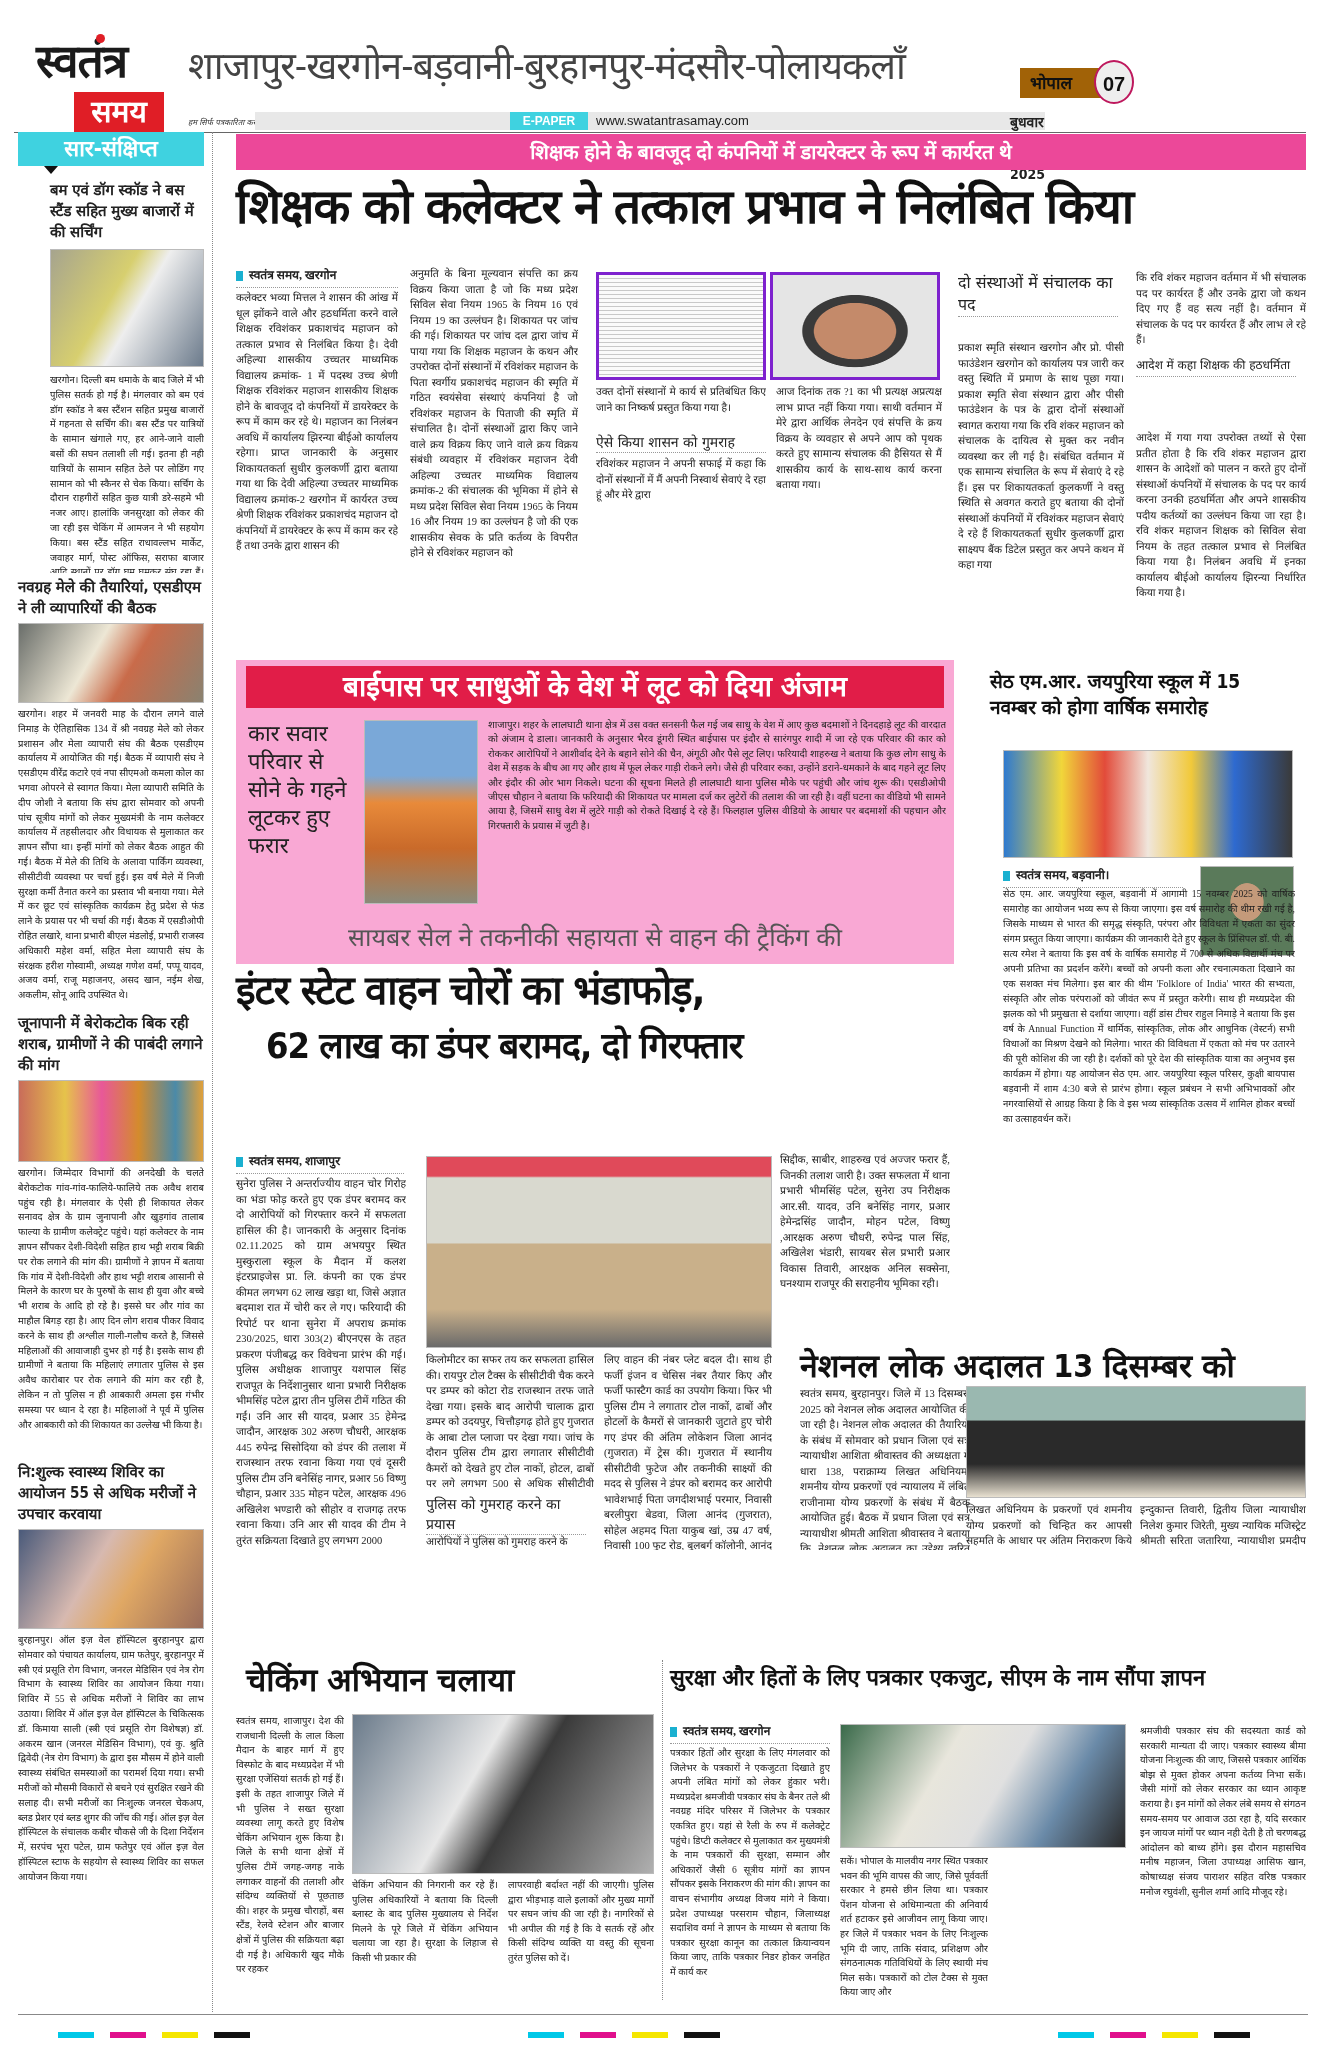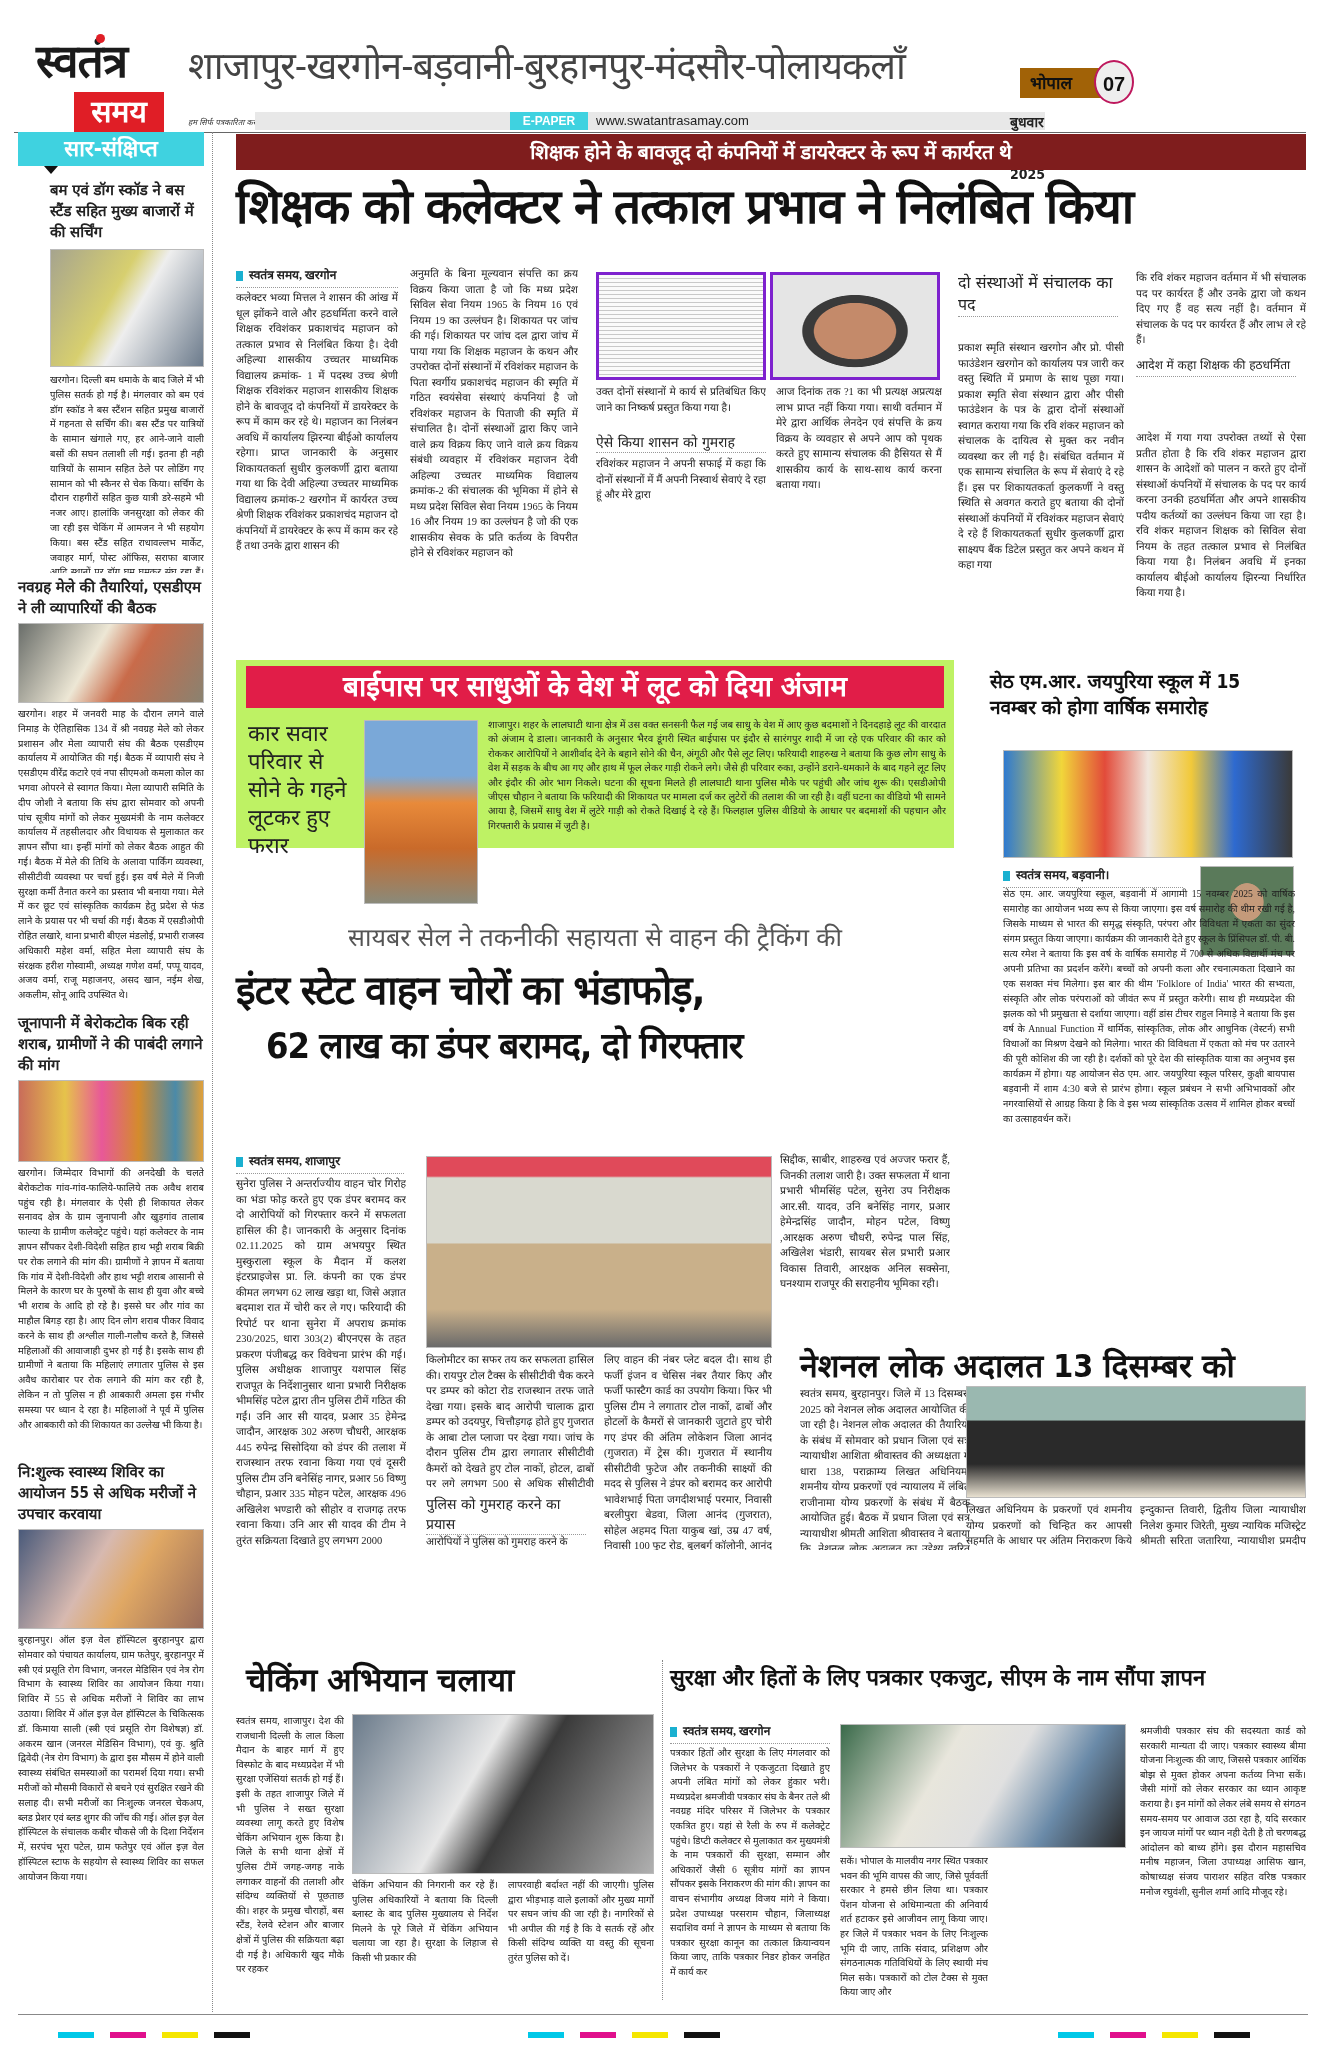--- a/index.html
+++ b/index.html
@@ -61,42 +61,42 @@
   </div>
 
   <div style="margin-top:6px;">
     <div class="cond" style="font-size:15px;font-weight:bold;line-height:21px;">नि:शुल्क स्वास्थ्य शिविर का आयोजन 55 से अधिक मरीजों ने उपचार करवाया</div>
     <div class="photo" style="height:100px;margin:4px 0;background:linear-gradient(120deg,#4a5a7a,#d7b9b0 40%,#e0a864 60%,#9a6c5a);"></div>
     <div class="body-text" style="height:275px;font-size:9.5px;line-height:14.8px;">बुरहानपुर। ऑल इज़ वेल हॉस्पिटल बुरहानपुर द्वारा सोमवार को पंचायत कार्यालय, ग्राम फतेपुर, बुरहानपुर में स्त्री एवं प्रसूति रोग विभाग, जनरल मेडिसिन एवं नेत्र रोग विभाग के स्वास्थ्य शिविर का आयोजन किया गया। शिविर में 55 से अधिक मरीजों ने शिविर का लाभ उठाया। शिविर में ऑल इज़ वेल हॉस्पिटल के चिकित्सक डॉ. किमाया साली (स्त्री एवं प्रसूति रोग विशेषज्ञ) डॉ. अकरम खान (जनरल मेडिसिन विभाग), एवं कु. श्रुति द्विवेदी (नेत्र रोग विभाग) के द्वारा इस मौसम में होने वाली स्वास्थ्य संबंधित समस्याओं का परामर्श दिया गया। सभी मरीजों को मौसमी विकारों से बचने एवं सुरक्षित रखने की सलाह दी। सभी मरीजों का निःशुल्क जनरल चेकअप, ब्लड प्रेशर एवं ब्लड शुगर की जाँच की गई। ऑल इज़ वेल हॉस्पिटल के संचालक कबीर चौकसे जी के दिशा निर्देशन में, सरपंच भूरा पटेल, ग्राम फतेपुर एवं ऑल इज़ वेल हॉस्पिटल स्टाफ के सहयोग से स्वास्थ्य शिविर का सफल आयोजन किया गया।</div>
   </div>
 </div>
 <div class="abs col-rule" style="left:212px;top:132px;height:1880px;"></div>
 
-<div class="abs sans" style="left:236px;top:134px;width:1070px;height:36px;background:#7f1d1d;color:#fff;font-weight:bold;font-size:20px;text-align:center;line-height:36px;">शिक्षक होने के बावजूद दो कंपनियों में डायरेक्टर के रूप में कार्यरत थे</div>
+<div class="abs sans" style="left:236px;top:134px;width:1070px;height:36px;background:#ec4899;color:#fff;font-weight:bold;font-size:20px;text-align:center;line-height:36px;">शिक्षक होने के बावजूद दो कंपनियों में डायरेक्टर के रूप में कार्यरत थे</div>
 <div class="abs cond" style="left:236px;top:176px;width:1070px;font-size:48px;font-weight:bold;color:#111;line-height:60px;white-space:nowrap;letter-spacing:-1px;">शिक्षक को कलेक्टर ने तत्काल प्रभाव ने निलंबित किया</div>
 
 <div class="abs byline" style="left:236px;top:266px;width:162px;"><span class="sq"></span><span>स्वतंत्र समय, खरगोन</span></div>
 <div class="abs body-text" style="left:236px;top:290px;width:162px;height:340px;">कलेक्टर भव्या मित्तल ने शासन की आंख में धूल झोंकने वाले और हठधर्मिता करने वाले शिक्षक रविशंकर प्रकाशचंद महाजन को तत्काल प्रभाव से निलंबित किया है। देवी अहिल्या शासकीय उच्चतर माध्यमिक विद्यालय क्रमांक- 1 में पदस्थ उच्च श्रेणी शिक्षक रविशंकर महाजन शासकीय शिक्षक होने के बावजूद दो कंपनियों में डायरेक्टर के रूप में काम कर रहे थे। महाजन का निलंबन अवधि में कार्यालय झिरन्या बीईओ कार्यालय रहेगा। प्राप्त जानकारी के अनुसार शिकायतकर्ता सुधीर कुलकर्णी द्वारा बताया गया था कि देवी अहिल्या उच्चतर माध्यमिक विद्यालय क्रमांक-2 खरगोन में कार्यरत उच्च श्रेणी शिक्षक रविशंकर प्रकाशचंद महाजन दो कंपनियों में डायरेक्टर के रूप में काम कर रहे हैं तथा उनके द्वारा शासन की</div>
 <div class="abs body-text" style="left:410px;top:266px;width:168px;height:364px;">अनुमति के बिना मूल्यवान संपत्ति का क्रय विक्रय किया जाता है जो कि मध्य प्रदेश सिविल सेवा नियम 1965 के नियम 16 एवं नियम 19 का उल्लंघन है। शिकायत पर जांच की गई। शिकायत पर जांच दल द्वारा जांच में पाया गया कि शिक्षक महाजन के कथन और उपरोक्त दोनों संस्थानों में रविशंकर महाजन के पिता स्वर्गीय प्रकाशचंद महाजन की स्मृति में गठित स्वयंसेवा संस्थाएं कंपनियां है जो रविशंकर महाजन के पिताजी की स्मृति में संचालित है। दोनों संस्थाओं द्वारा किए जाने वाले क्रय विक्रय किए जाने वाले क्रय विक्रय संबंधी व्यवहार में रविशंकर महाजन देवी अहिल्या उच्चतर माध्यमिक विद्यालय क्रमांक-2 की संचालक की भूमिका में होने से मध्य प्रदेश सिविल सेवा नियम 1965 के नियम 16 और नियम 19 का उल्लंघन है जो की एक शासकीय सेवक के प्रति कर्तव्य के विपरीत होने से रविशंकर महाजन को</div>
 
 <div class="abs" style="left:596px;top:272px;width:170px;height:108px;border:3px solid #7e22ce;background:repeating-linear-gradient(180deg,#fafafa 0 3px,#c8c8c8 3px 4px);"></div>
 <div class="abs photo" style="left:770px;top:272px;width:170px;height:108px;border:3px solid #7e22ce;background:radial-gradient(ellipse at 50% 55%,#c48a6a 0 35%,#3a3a3a 36% 45%,#e5e5e5 46%);"></div>
 
 <div class="abs body-text" style="left:596px;top:384px;width:170px;height:48px;">उक्त दोनों संस्थानों मे कार्य से प्रतिबंधित किए जाने का निष्कर्ष प्रस्तुत किया गया है।</div>
 <div class="abs subhead" style="left:596px;top:432px;width:170px;font-size:14px;line-height:20px;">ऐसे किया शासन को गुमराह</div>
 <div class="abs body-text" style="left:596px;top:456px;width:170px;height:48px;">रविशंकर महाजन ने अपनी सफाई में कहा कि दोनों संस्थानों में मैं अपनी निस्वार्थ सेवाएं दे रहा हूं और मेरे द्वारा</div>
 <div class="abs body-text" style="left:776px;top:384px;width:166px;height:120px;">आज दिनांक तक ?1 का भी प्रत्यक्ष अप्रत्यक्ष लाभ प्राप्त नहीं किया गया। साथी वर्तमान में मेरे द्वारा आर्थिक लेनदेन एवं संपत्ति के क्रय विक्रय के व्यवहार से अपने आप को पृथक करते हुए सामान्य संचालक की हैसियत से मैं शासकीय कार्य के साथ-साथ कार्य करना बताया गया।</div>
 
 <div class="abs subhead" style="left:958px;top:272px;width:160px;font-size:16px;line-height:22px;">दो संस्थाओं में संचालक का पद</div>
 <div class="abs body-text" style="left:958px;top:340px;width:166px;height:292px;">प्रकाश स्मृति संस्थान खरगोन और प्रो. पीसी फाउंडेशन खरगोन को कार्यालय पत्र जारी कर वस्तु स्थिति में प्रमाण के साथ पूछा गया। प्रकाश स्मृति सेवा संस्थान द्वारा और पीसी फाउंडेशन के पत्र के द्वारा दोनों संस्थाओं स्वागत कराया गया कि रवि शंकर महाजन को संचालक के दायित्व से मुक्त कर नवीन व्यवस्था कर ली गई है। संबंधित वर्तमान में एक सामान्य संचालित के रूप में सेवाएं दे रहे हैं। इस पर शिकायतकर्ता कुलकर्णी ने वस्तु स्थिति से अवगत कराते हुए बताया की दोनों संस्थाओं कंपनियों में रविशंकर महाजन सेवाएं दे रहे हैं शिकायतकर्ता सुधीर कुलकर्णी द्वारा साक्ष्यप बैंक डिटेल प्रस्तुत कर अपने कथन में कहा गया</div>
 <div class="abs body-text" style="left:1136px;top:270px;width:170px;height:80px;">कि रवि शंकर महाजन वर्तमान में भी संचालक पद पर कार्यरत हैं और उनके द्वारा जो कथन दिए गए हैं वह सत्य नहीं है। वर्तमान में संचालक के पद पर कार्यरत हैं और लाभ ले रहे हैं।</div>
 <div class="abs subhead" style="left:1136px;top:354px;width:160px;font-size:12px;line-height:22px;">आदेश में कहा शिक्षक की हठधर्मिता</div>
 <div class="abs body-text" style="left:1136px;top:430px;width:170px;height:200px;">आदेश में गया गया उपरोक्त तथ्यों से ऐसा प्रतीत होता है कि रवि शंकर महाजन द्वारा शासन के आदेशों को पालन न करते हुए दोनों संस्थाओं कंपनियों में संचालक के पद पर कार्य करना उनकी हठधर्मिता और अपने शासकीय पदीय कर्तव्यों का उल्लंघन किया जा रहा है। रवि शंकर महाजन शिक्षक को सिविल सेवा नियम के तहत तत्काल प्रभाव से निलंबित किया गया है। निलंबन अवधि में इनका कार्यालय बीईओ कार्यालय झिरन्या निर्धारित किया गया है।</div>
 
-<div class="abs" style="left:236px;top:660px;width:718px;height:188px;background:#bef264;">
+<div class="abs" style="left:236px;top:660px;width:718px;height:304px;background:#f9a8d4;">
   <div class="cond" style="position:absolute;left:10px;top:6px;width:698px;height:42px;background:#e11d48;color:#fff;font-size:28px;font-weight:bold;text-align:center;line-height:42px;white-space:nowrap;overflow:hidden;">बाईपास पर साधुओं के वेश में लूट को दिया अंजाम</div>
   <div class="cond" style="position:absolute;left:12px;top:60px;width:110px;font-size:22px;line-height:28px;color:#222;">कार सवार परिवार से सोने के गहने लूटकर हुए फरार</div>
   <div class="photo" style="position:absolute;left:128px;top:60px;width:114px;height:184px;background:linear-gradient(180deg,#7aa8d8 0 30%,#e88a3a 45%,#c96a2a 70%,#8a8a7a);"></div>
   <div class="body-text" style="position:absolute;left:252px;top:58px;width:458px;height:188px;font-size:9.8px;line-height:14.4px;">शाजापुर। शहर के लालघाटी थाना क्षेत्र में उस वक्त सनसनी फैल गई जब साधु के वेश में आए कुछ बदमाशों ने दिनदहाड़े लूट की वारदात को अंजाम दे डाला। जानकारी के अनुसार भैरव डूंगरी स्थित बाईपास पर इंदौर से सारंगपुर शादी में जा रहे एक परिवार की कार को रोककर आरोपियों ने आशीर्वाद देने के बहाने सोने की चैन, अंगूठी और पैसे लूट लिए। फरियादी शाहरुख ने बताया कि कुछ लोग साधु के वेश में सड़क के बीच आ गए और हाथ में फूल लेकर गाड़ी रोकने लगे। जैसे ही परिवार रुका, उन्होंने डराने-धमकाने के बाद गहने लूट लिए और इंदौर की ओर भाग निकले। घटना की सूचना मिलते ही लालघाटी थाना पुलिस मौके पर पहुंची और जांच शुरू की। एसडीओपी जीएस चौहान ने बताया कि फरियादी की शिकायत पर मामला दर्ज कर लुटेरों की तलाश की जा रही है। वहीं घटना का वीडियो भी सामने आया है, जिसमें साधु वेश में लुटेरे गाड़ी को रोकते दिखाई दे रहे हैं। फिलहाल पुलिस वीडियो के आधार पर बदमाशों की पहचान और गिरफ्तारी के प्रयास में जुटी है।</div>
 </div>
 
 <div class="abs cond" style="left:990px;top:668px;width:300px;font-size:19px;font-weight:bold;line-height:26px;color:#111;">सेठ एम.आर. जयपुरिया स्कूल में 15 नवम्बर को होगा वार्षिक समारोह</div>
 <div class="abs photo" style="left:1003px;top:750px;width:290px;height:108px;background:linear-gradient(90deg,#2e7ad0,#f1d63a 20%,#e24b3a 35%,#f0e6dc 50%,#f1c93a 65%,#2e6ad0 80%,#3a3a3a);"></div>
 <div class="abs byline" style="left:1003px;top:866px;width:180px;"><span class="sq"></span><span>स्वतंत्र समय, बड़वानी।</span></div>
 <div class="abs photo" style="left:1200px;top:866px;width:94px;height:90px;background:radial-gradient(ellipse at 50% 40%,#c49a7a 0 25%,#5a7a5a 26%);"></div>

